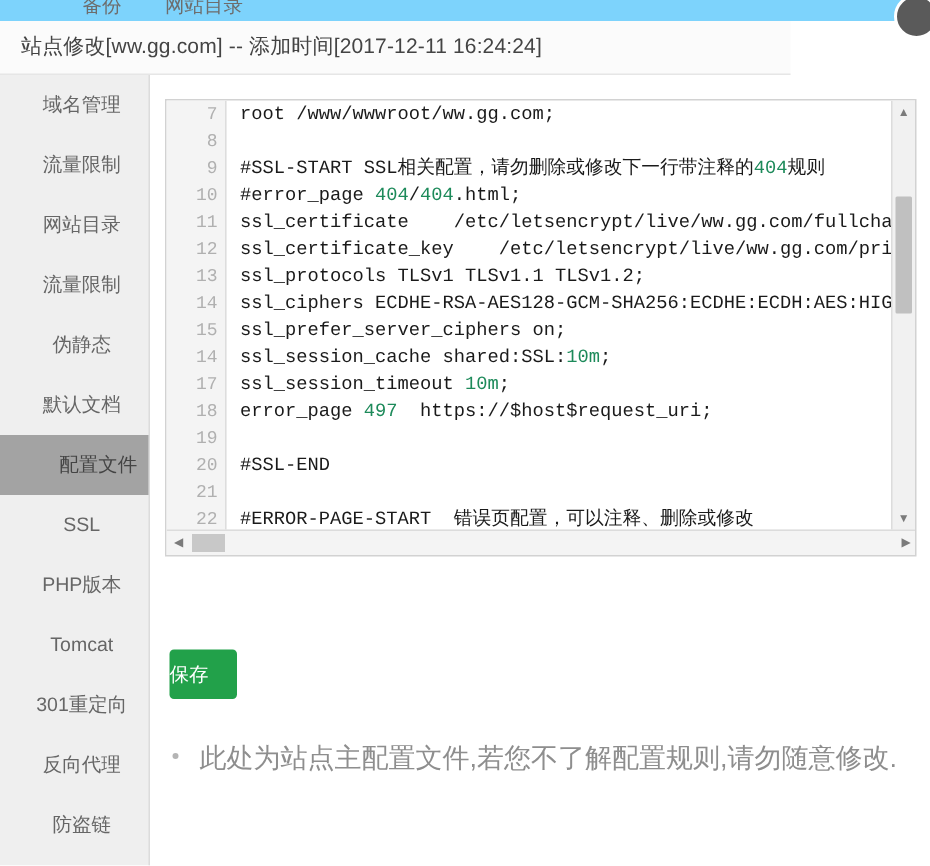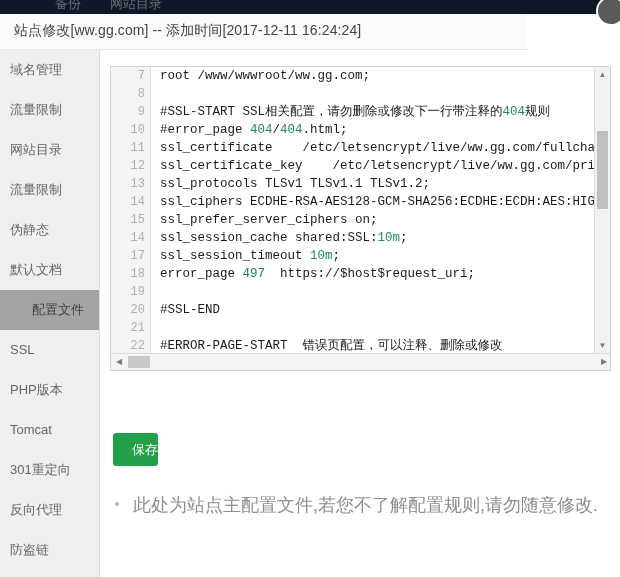--- a/index.html
+++ b/index.html
@@ -13,21 +13,21 @@
     overflow: hidden;
     font-family: "Liberation Sans", sans-serif;
     position: relative;
   }
 
   
   .tabstrip {
     position: absolute;
     left: 0; top: 0;
     width: 620px; height: 14px;
-    background: #0f172a;
+    background: #7dd3fc;
     overflow: hidden;
   }
   .tabstrip .tab {
     position: absolute;
     top: -4px;
     font-size: 13px;
     color: #6d6d6d;
     white-space: nowrap;
     line-height: 16px;
   }
@@ -77,20 +77,21 @@
   }
   .side-item {
     height: 40px;
     line-height: 40px;
     padding-left: 10px;
     font-size: 13px;
     color: #666;
     box-sizing: border-box;
     white-space: nowrap;
     cursor: pointer;
+    text-align: center;
   }
   .side-item.active {
     background: #a3a3a3;
     color: #444;
     padding-left: 32px;
   }
 
   
   .main {
     position: absolute;
@@ -238,21 +239,21 @@
     width: 45px; height: 33px;
     background: #22a14a;
     color: #ffffff;
     font-size: 13px;
     border: none;
     border-radius: 3px;
     cursor: pointer;
     font-family: "Liberation Sans", sans-serif;
     padding: 0;
     line-height: 33px;
-    text-align: right;
+    text-align: left;
   }
 
   
   .note {
     position: absolute;
     left: 14px; top: 443px;
     width: 470px;
     font-size: 18px;
     color: #8e8e8e;
     white-space: nowrap;

